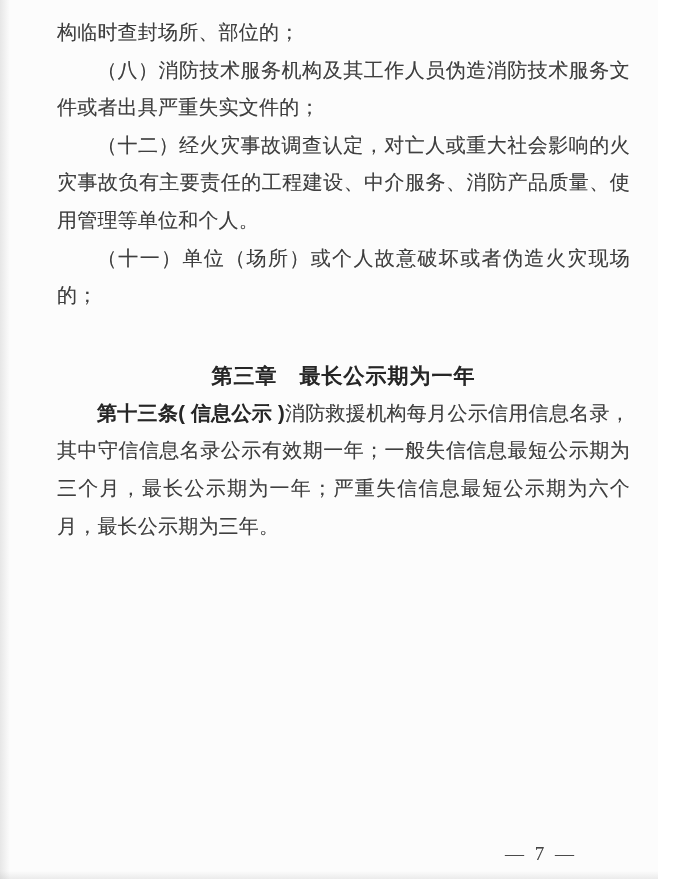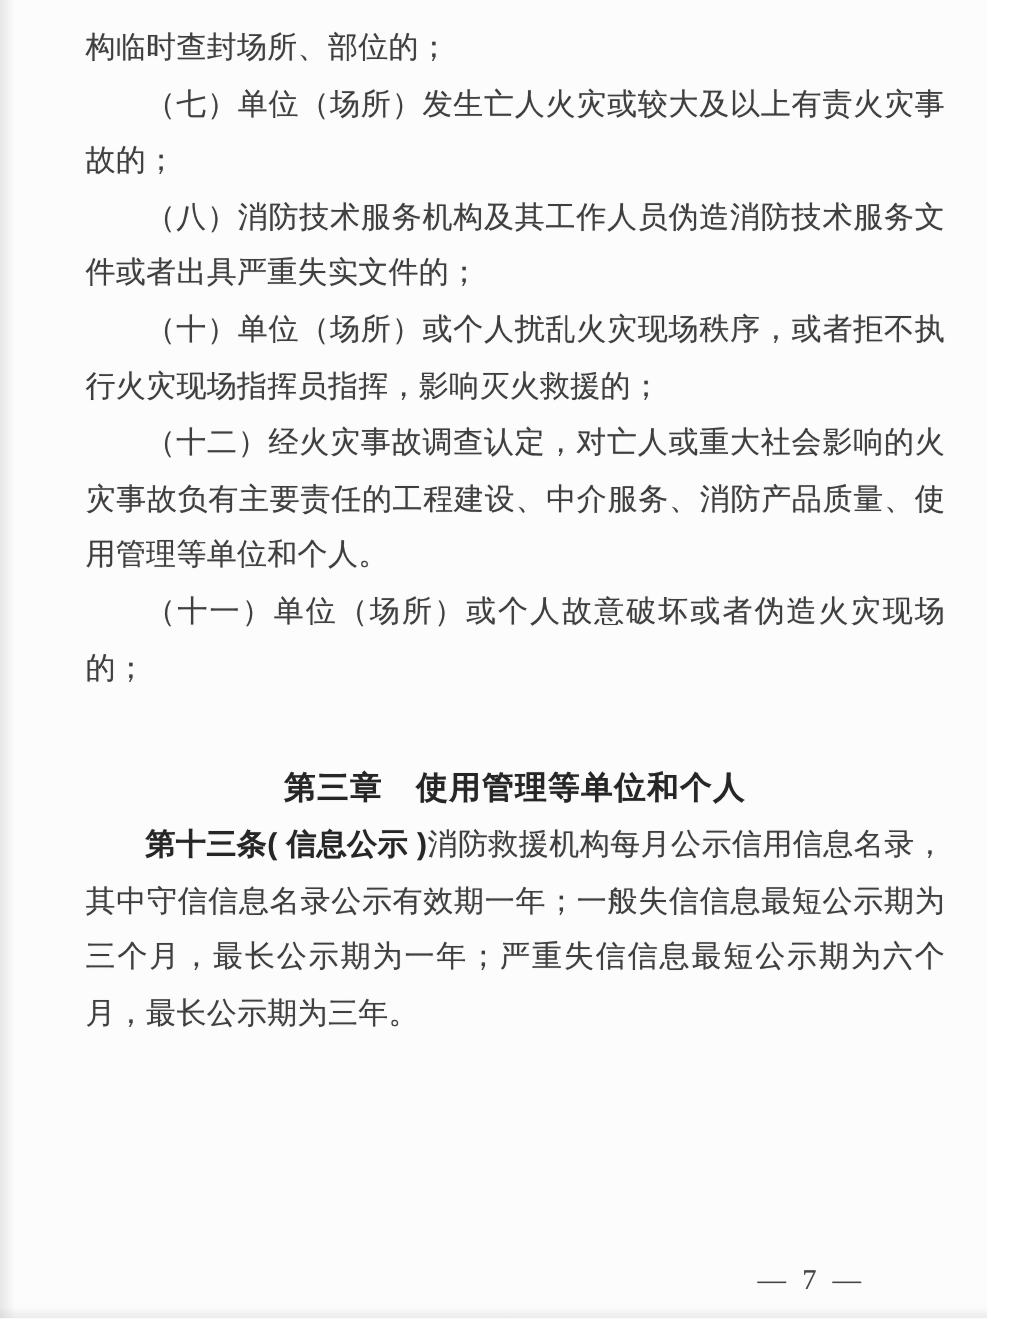--- a/index.html
+++ b/index.html
@@ -77,22 +77,20 @@
   }
 </style>
 </head>
 <body>
 
 <div class="page">
   <div class="scan-edge-left"></div>
   <div class="scan-edge-bottom"></div>
   <div class="doc-body">
       <p class="no-indent"><span class="run">构临时查封场所、部位的；</span></p>
-      <p class=""><span class="run">（七）单位（场所）发生亡人火灾或较大及以上有责火灾事故的；</span></p>
       <p class=""><span class="run">（八）消防技术服务机构及其工作人员伪造消防技术服务文件或者出具严重失实文件的；</span></p>
-      <p class=""><span class="run">（十）单位（场所）或个人扰乱火灾现场秩序，或者拒不执行火灾现场指挥员指挥，影响灭火救援的；</span></p>
       <p class=""><span class="run">（十二）经火灾事故调查认定，对亡人或重大社会影响的火灾事故负有主要责任的工程建设、中介服务、消防产品质量、使用管理等单位和个人。</span></p>
       <p class=""><span class="run">（十一）单位（场所）或个人故意破坏或者伪造火灾现场的；</span></p>
-      <p class="chapter-heading"><span class="run bold">第三章　使用管理等单位和个人</span></p>
+      <p class="chapter-heading"><span class="run bold">第三章　最长公示期为一年</span></p>
       <p class=""><span class="run bold">第十三条( 信息公示 )</span><span class="run">消防救援机构每月公示信用信息名录，其中守信信息名录公示有效期一年；一般失信信息最短公示期为三个月，最长公示期为一年；严重失信信息最短公示期为六个月，最长公示期为三年。</span></p>
     </div>
   <div class="page-number">— 7 —</div>
 </div>
 
 </body></html>

